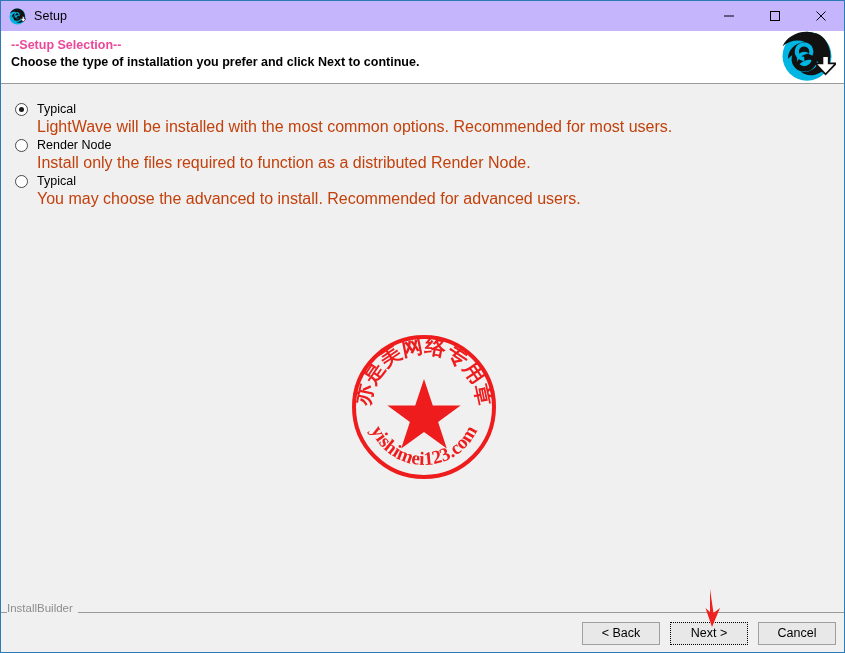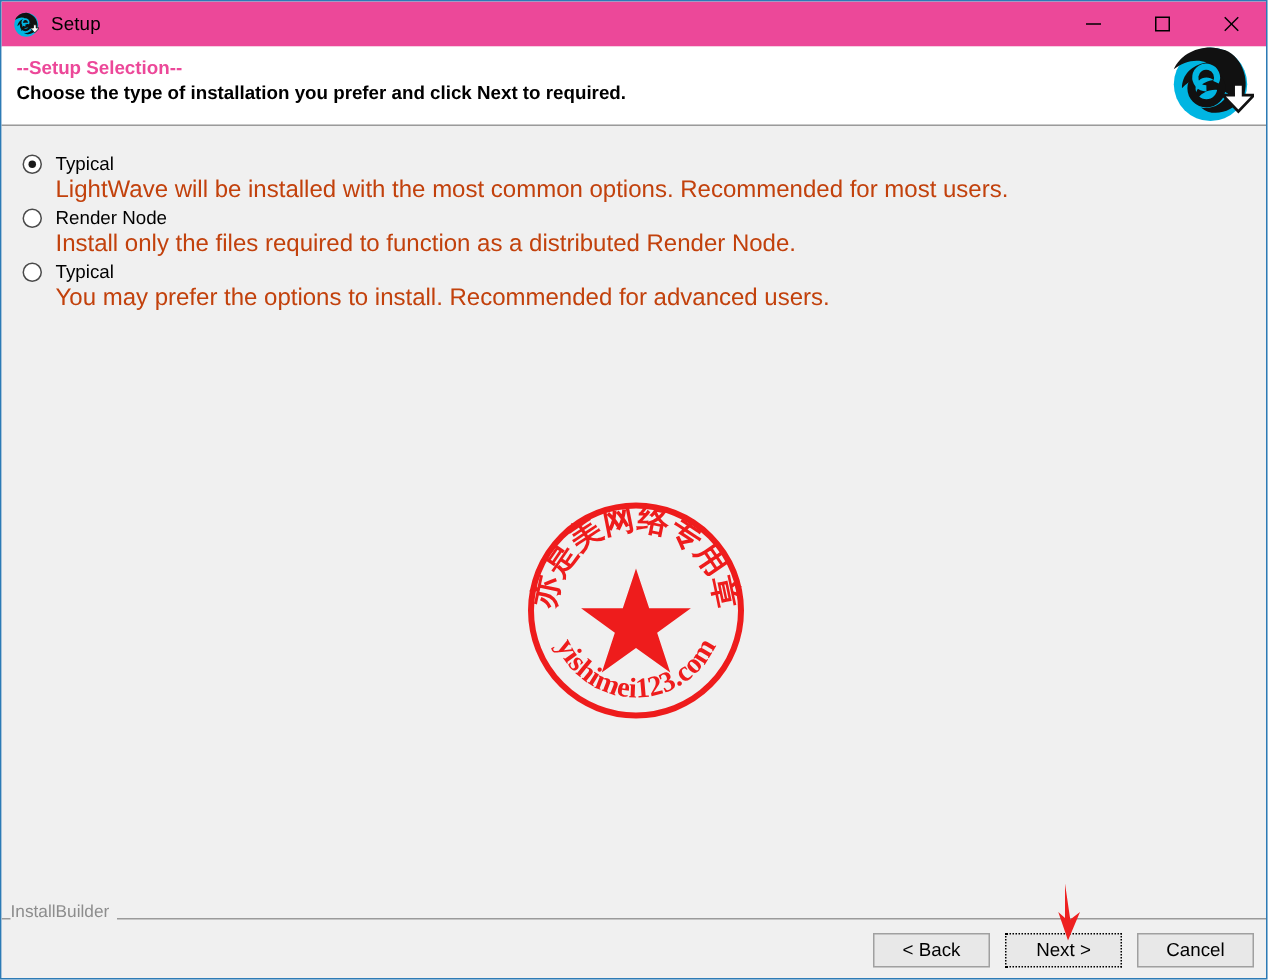--- a/index.html
+++ b/index.html
@@ -24,21 +24,21 @@
     overflow: hidden;
   }
 
   
   .titlebar {
     position: absolute;
     left: 0;
     top: 0;
     width: 843px;
     height: 30px;
-    background: #ec4899;
+    background: #c4b5fd;
     display: flex;
     align-items: center;
   }
   .title-icon {
     margin-left: 8px;
     margin-right: 8px;
     width: 17px;
     height: 17px;
     flex: none;
     display: block;
@@ -277,21 +277,21 @@
         <svg width="12" height="12" viewBox="0 0 12 12">
           <line x1="1.5" y1="1.5" x2="10.5" y2="10.5" stroke="#000000" stroke-width="1"></line>
           <line x1="10.5" y1="1.5" x2="1.5" y2="10.5" stroke="#000000" stroke-width="1"></line>
         </svg>
       </div>
     </div>
   </div>
 
   <div class="header">
     <div class="header-line1">--Setup Selection--</div>
-    <div class="header-line2">Choose the type of installation you prefer and click Next to required.</div>
+    <div class="header-line2">Choose the type of installation you prefer and click Next to continue.</div>
     <svg class="header-logo" viewBox="0 0 64 64">
       <circle cx="32" cy="30" r="27" fill="#00b5e2"></circle>
       <path d="M32 3 C19 3 9 10 5 19 C12 13 22 11 29 14 C18 16 11 23 11 33 C20 23 34 21 41 27 C28 25 19 33 21 43 C26 33 38 32 45 37 C41 45 32 49 25 47 C34 55 48 50 55 41 C62 30 56 10 43 5 C39 4 35 3 32 3 Z" fill="#111111"></path>
       <circle cx="29" cy="33" r="11" fill="none" stroke="#111111" stroke-width="6"></circle>
       <path d="M29 33 a8 8 0 1 1 7 -4.5" fill="none" stroke="#00b5e2" stroke-width="4.5"></path>
       <path d="M41 38 l8 0 l0 -8 l7 0 l0 8 l8 0 l-11.5 12 Z" fill="#ffffff" stroke="#111111" stroke-width="2"></path>
     </svg>
   </div>
   <div class="header-sep"></div>
 
@@ -313,21 +313,21 @@
           <span class="option-label">Render Node</span>
         </div>
         <div class="option-desc">Install only the files required to function as a distributed Render Node.</div>
       </div>
 
       <div class="option">
         <div class="option-head">
           <span class="radio"></span>
           <span class="option-label">Typical</span>
         </div>
-        <div class="option-desc">You may prefer the options to install. Recommended for advanced users.</div>
+        <div class="option-desc">You may choose the advanced to install. Recommended for advanced users.</div>
       </div>
 
     </div>
 
     <svg class="stamp" viewBox="0 0 148 148">
       <defs>
         <path id="arc-top" d="M 20 74 A 54 54 0 0 1 128 74"></path>
         <path id="arc-bottom" d="M 16 74 A 58 58 0 0 0 132 74"></path>
       </defs>
       <circle cx="74" cy="74" r="70" fill="none" stroke="#ee1c1c" stroke-width="4"></circle>

